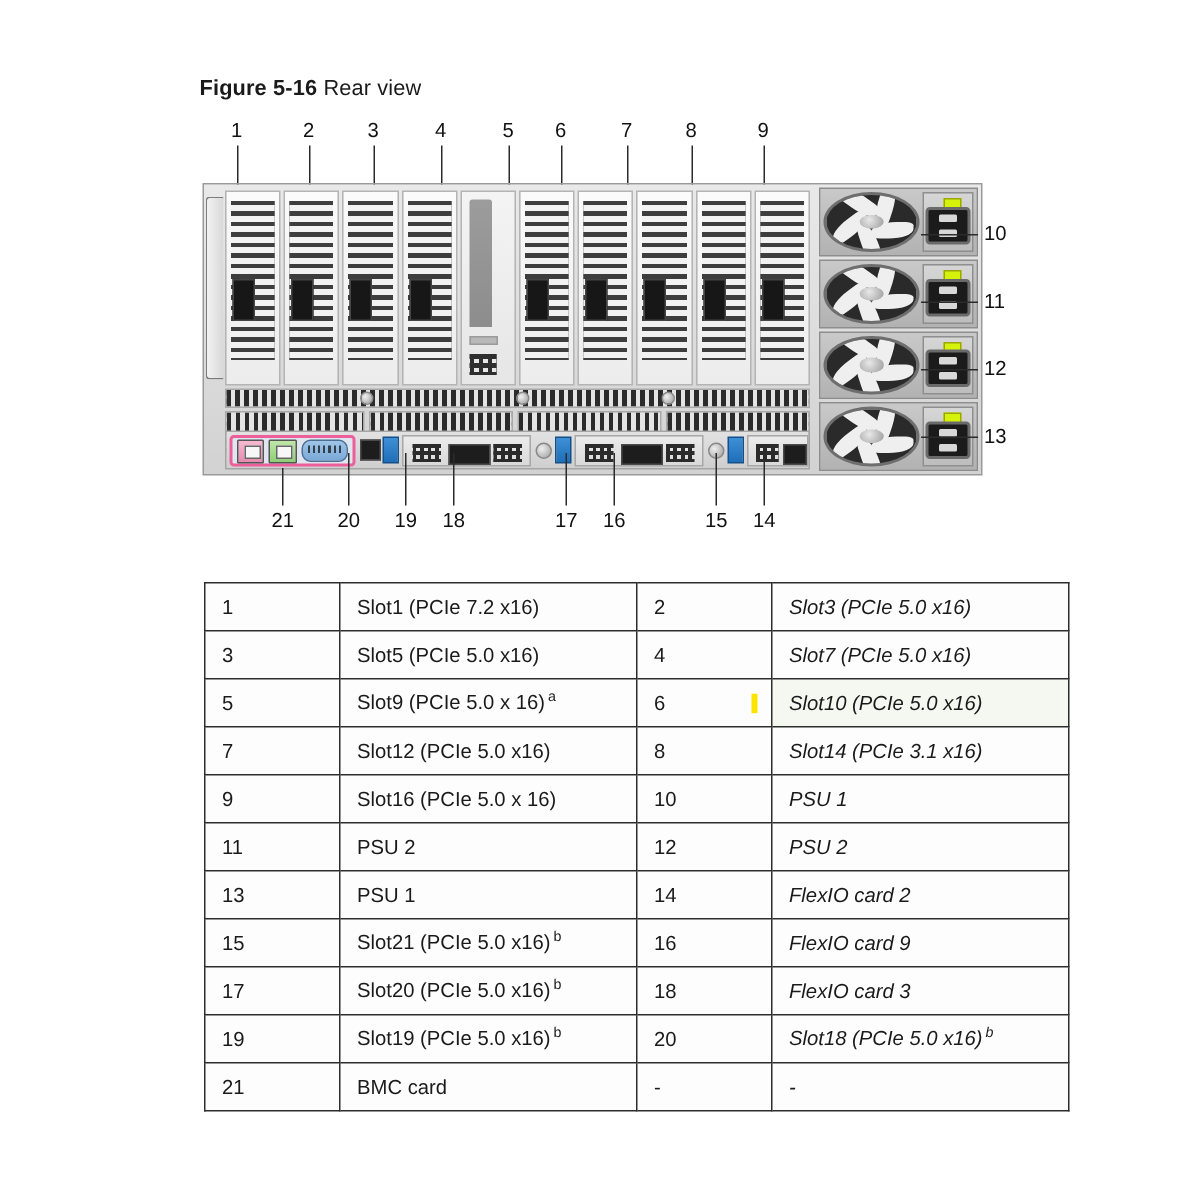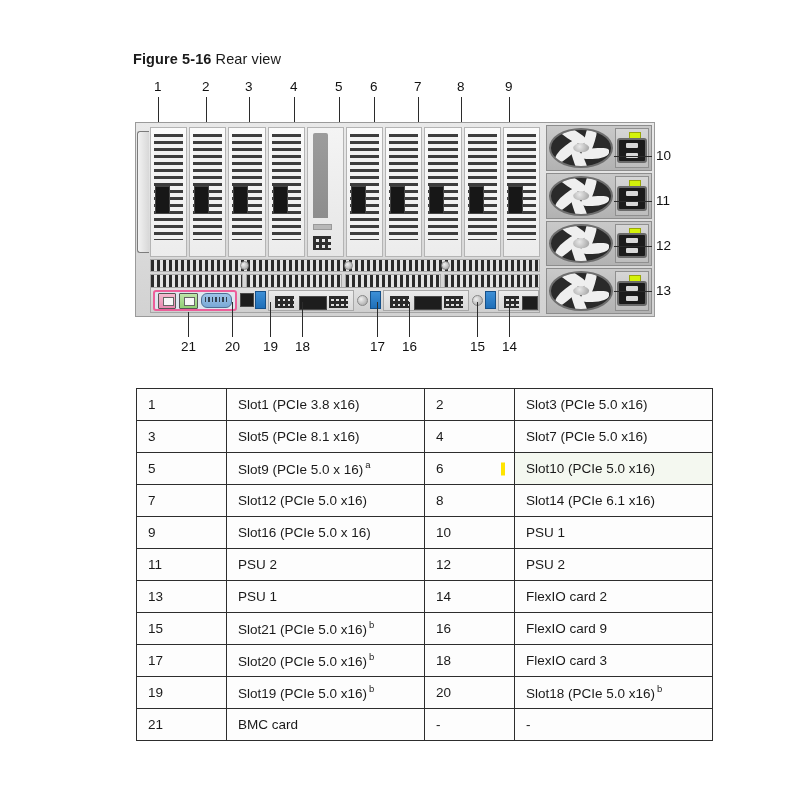--- a/index.html
+++ b/index.html
@@ -368,21 +368,21 @@
     border: 1.5px solid #2d2d2d;
     height: 31px;
     padding: 0 0 0 11px;
     vertical-align: middle;
     background: #fdfdfd;
     line-height: 1.15;
   }
   .c-num  { width: 78px; }
   .c-val  { width: 186px; }
   .c-num2 { width: 78px; position: relative; }
-  .c-val2 { width: 186px; }
+  .c-val2 { width: 186px; font-style: italic; }
   .sup {
     font-size: 9.5px;
     vertical-align: super;
     margin-left: 2px;
   }
   
   .caret-mark {
     position: absolute;
     right: 9px;
     top: 50%;
@@ -614,41 +614,41 @@
 
   <div class="leader v" style="left:381px; top:222px; height:35px;"></div>
   <div class="callout" style="left:374px; top:260px;">14</div>
 
 </div>
 
 <table class="legend-table">
   <tbody>
       <tr>
         <td class="c-num">1</td>
-        <td class="c-val">Slot1 (PCIe 3.8 x16)</td>
+        <td class="c-val">Slot1 (PCIe 7.2 x16)</td>
         <td class="c-num2">2</td>
         <td class="c-val2">Slot3 (PCIe 5.0 x16)</td>
       </tr>
       <tr>
         <td class="c-num">3</td>
-        <td class="c-val">Slot5 (PCIe 8.1 x16)</td>
+        <td class="c-val">Slot5 (PCIe 5.0 x16)</td>
         <td class="c-num2">4</td>
         <td class="c-val2">Slot7 (PCIe 5.0 x16)</td>
       </tr>
       <tr>
         <td class="c-num">5</td>
         <td class="c-val">Slot9 (PCIe 5.0 x 16)<span class="sup">a</span></td>
         <td class="c-num2">6<span class="caret-mark"></span></td>
         <td class="c-val2 tinted">Slot10 (PCIe 5.0 x16)</td>
       </tr>
       <tr>
         <td class="c-num">7</td>
         <td class="c-val">Slot12 (PCIe 5.0 x16)</td>
         <td class="c-num2">8</td>
-        <td class="c-val2">Slot14 (PCIe 6.1 x16)</td>
+        <td class="c-val2">Slot14 (PCIe 3.1 x16)</td>
       </tr>
       <tr>
         <td class="c-num">9</td>
         <td class="c-val">Slot16 (PCIe 5.0 x 16)</td>
         <td class="c-num2">10</td>
         <td class="c-val2">PSU 1</td>
       </tr>
       <tr>
         <td class="c-num">11</td>
         <td class="c-val">PSU 2</td>

